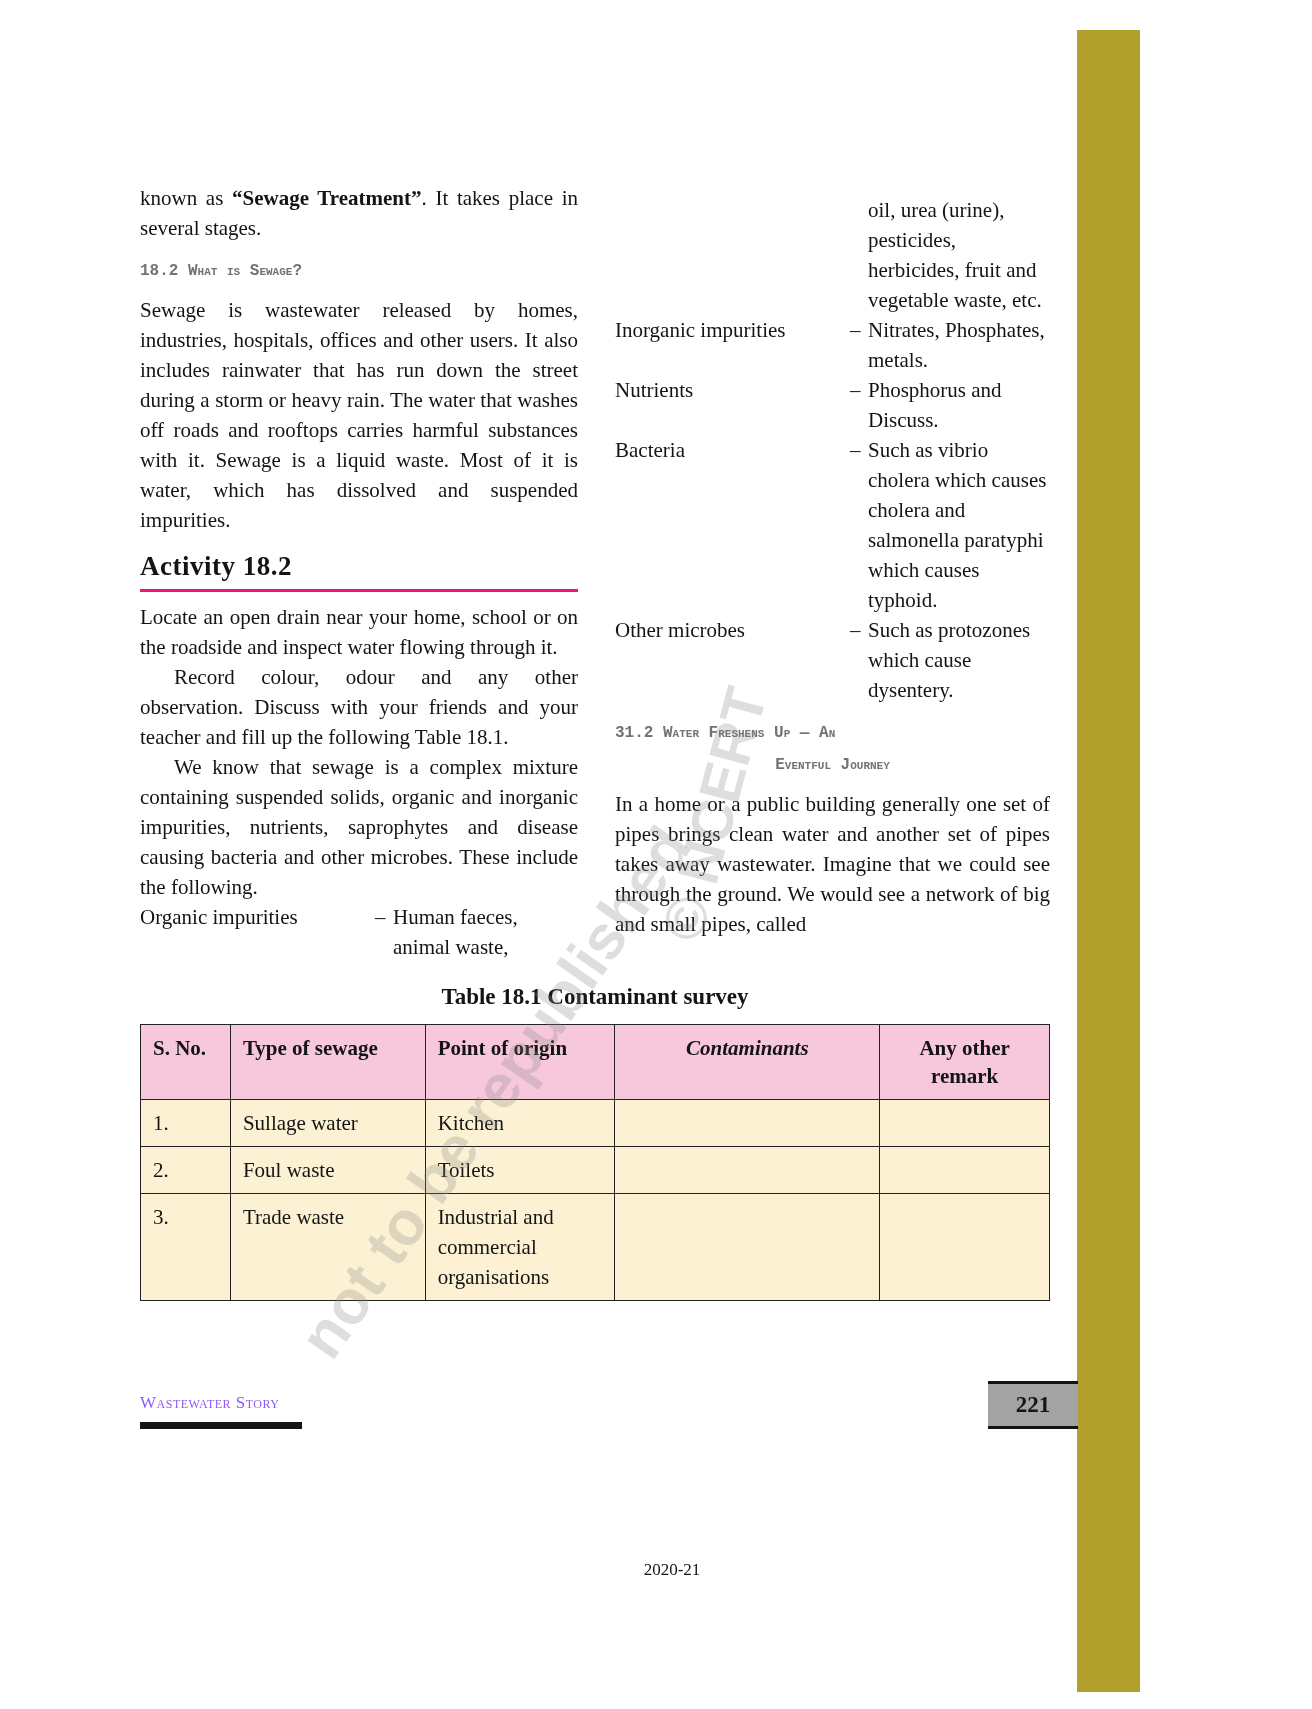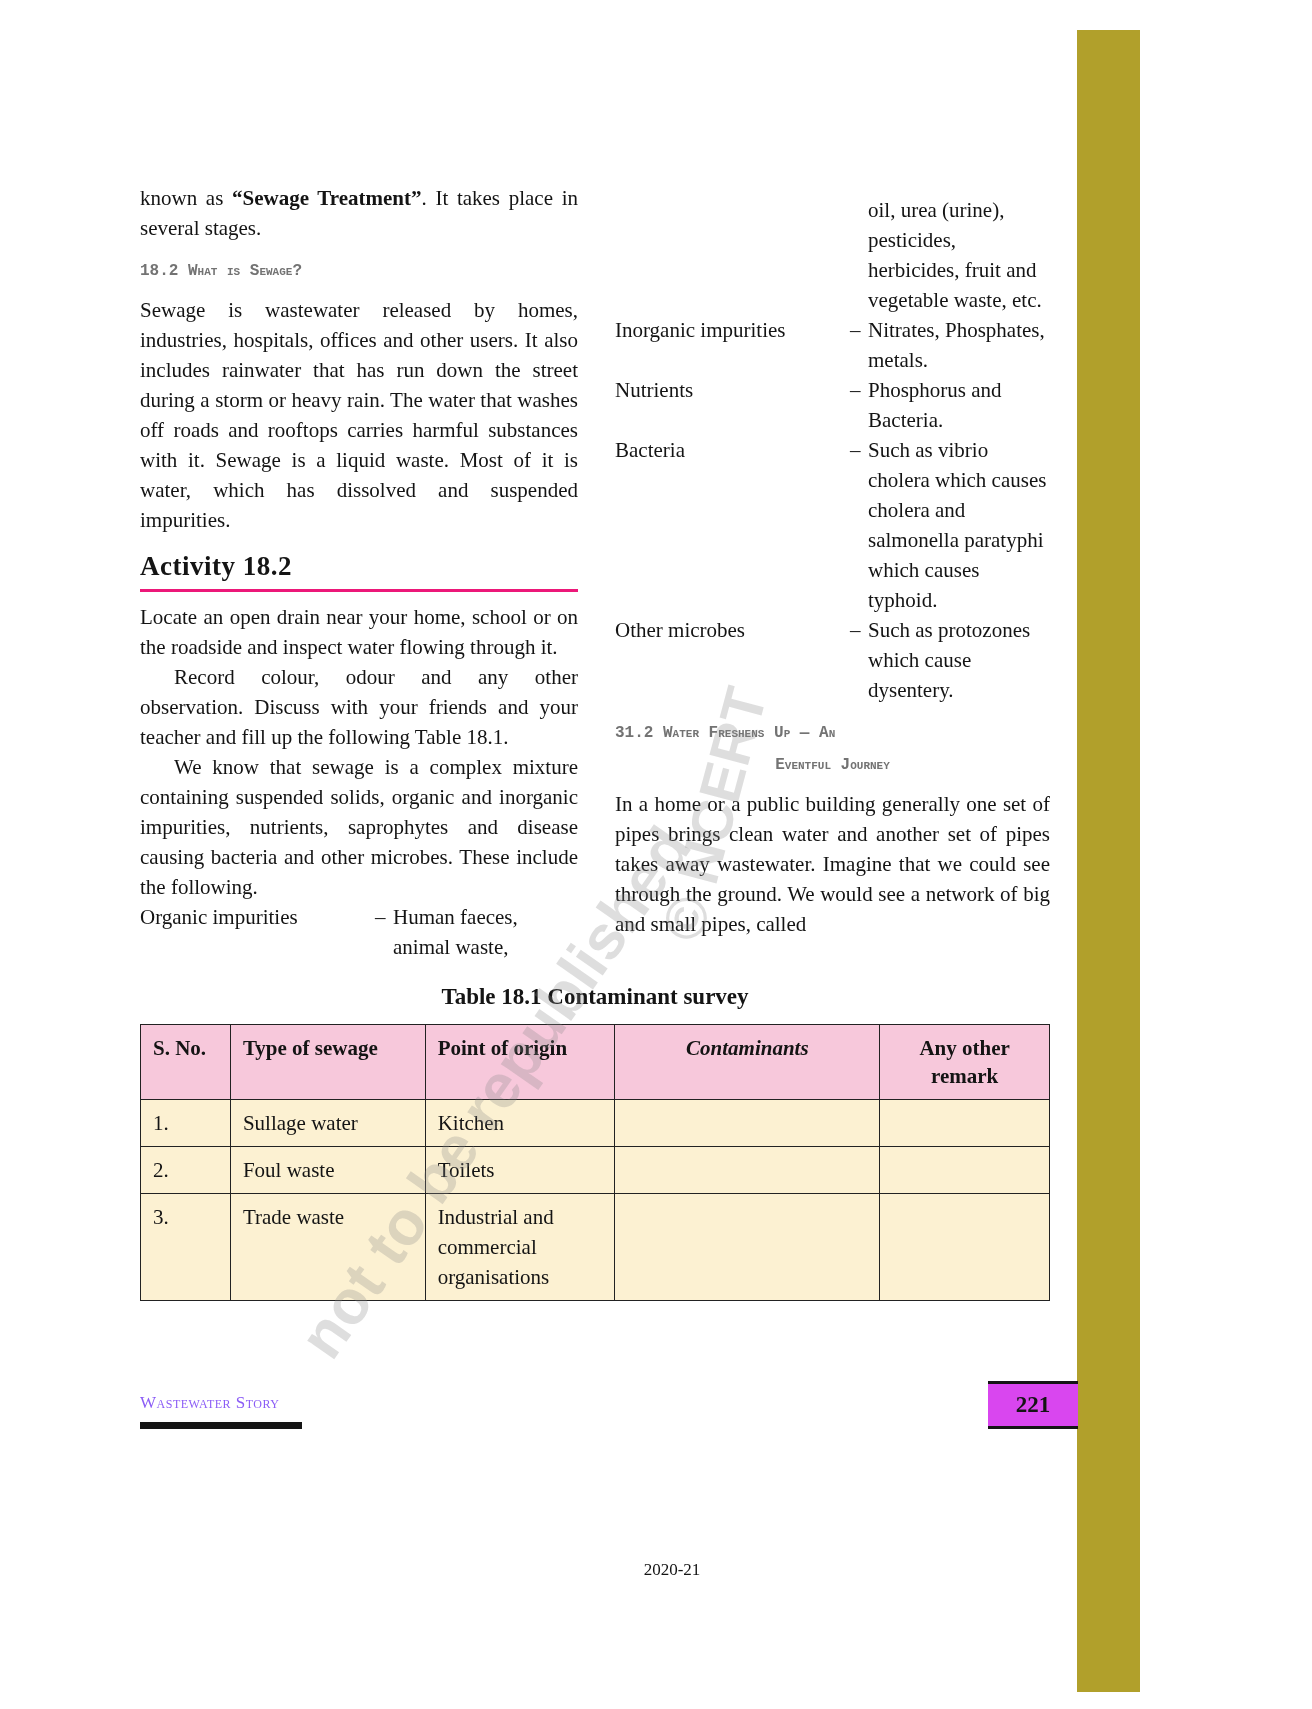--- a/index.html
+++ b/index.html
@@ -58,21 +58,21 @@
   .survey .col-remark { width:170px; }
 
   .footer-label {
     position:absolute; left:140px; top:1393px;
     color:#8b5cf6; font-variant:small-caps; font-weight:normal; font-size:17px; letter-spacing:0.5px;
   }
   .footer-bar { position:absolute; left:140px; top:1422px; width:162px; height:7px; background:#141414; }
   .page-num-box {
     position:absolute; left:988px; top:1381px; width:90px;
     border-top:3px solid #141414; border-bottom:3px solid #141414;
-    background:#d946ef; text-align:center; font-weight:bold; font-size:23px; padding:8px 0;
+    background:#a3a3a3; text-align:center; font-weight:bold; font-size:23px; padding:8px 0;
   }
   .year { position:absolute; left:16px; top:1560px; width:1312px; text-align:center; font-size:17px; }
 
   .wm {
     position:absolute; color:rgba(135,135,135,0.28);
     font-family:"Liberation Sans", sans-serif; pointer-events:none;
     white-space:nowrap; z-index:5; font-weight:bold;
   }
   .wm1 { left:648px; top:930px; font-size:58px; transform:rotate(-75deg); transform-origin:0 0; }
   .wm2 { left:285px; top:1330px; font-size:62px; transform:rotate(-55deg); transform-origin:0 0; }
@@ -115,21 +115,21 @@
 
         <div class="def-row">
           <span class="def-term">Inorganic impurities</span>
           <span class="def-dash">–</span>
           <span class="def-text">Nitrates, Phosphates, metals.</span>
         </div>
 
         <div class="def-row">
           <span class="def-term">Nutrients</span>
           <span class="def-dash">–</span>
-          <span class="def-text">Phosphorus and Bacteria.</span>
+          <span class="def-text">Phosphorus and Discuss.</span>
         </div>
 
         <div class="def-row">
           <span class="def-term">Bacteria</span>
           <span class="def-dash">–</span>
           <span class="def-text">Such as vibrio cholera which causes cholera and salmonella paratyphi which causes typhoid.</span>
         </div>
 
         <div class="def-row">
           <span class="def-term">Other microbes</span>

